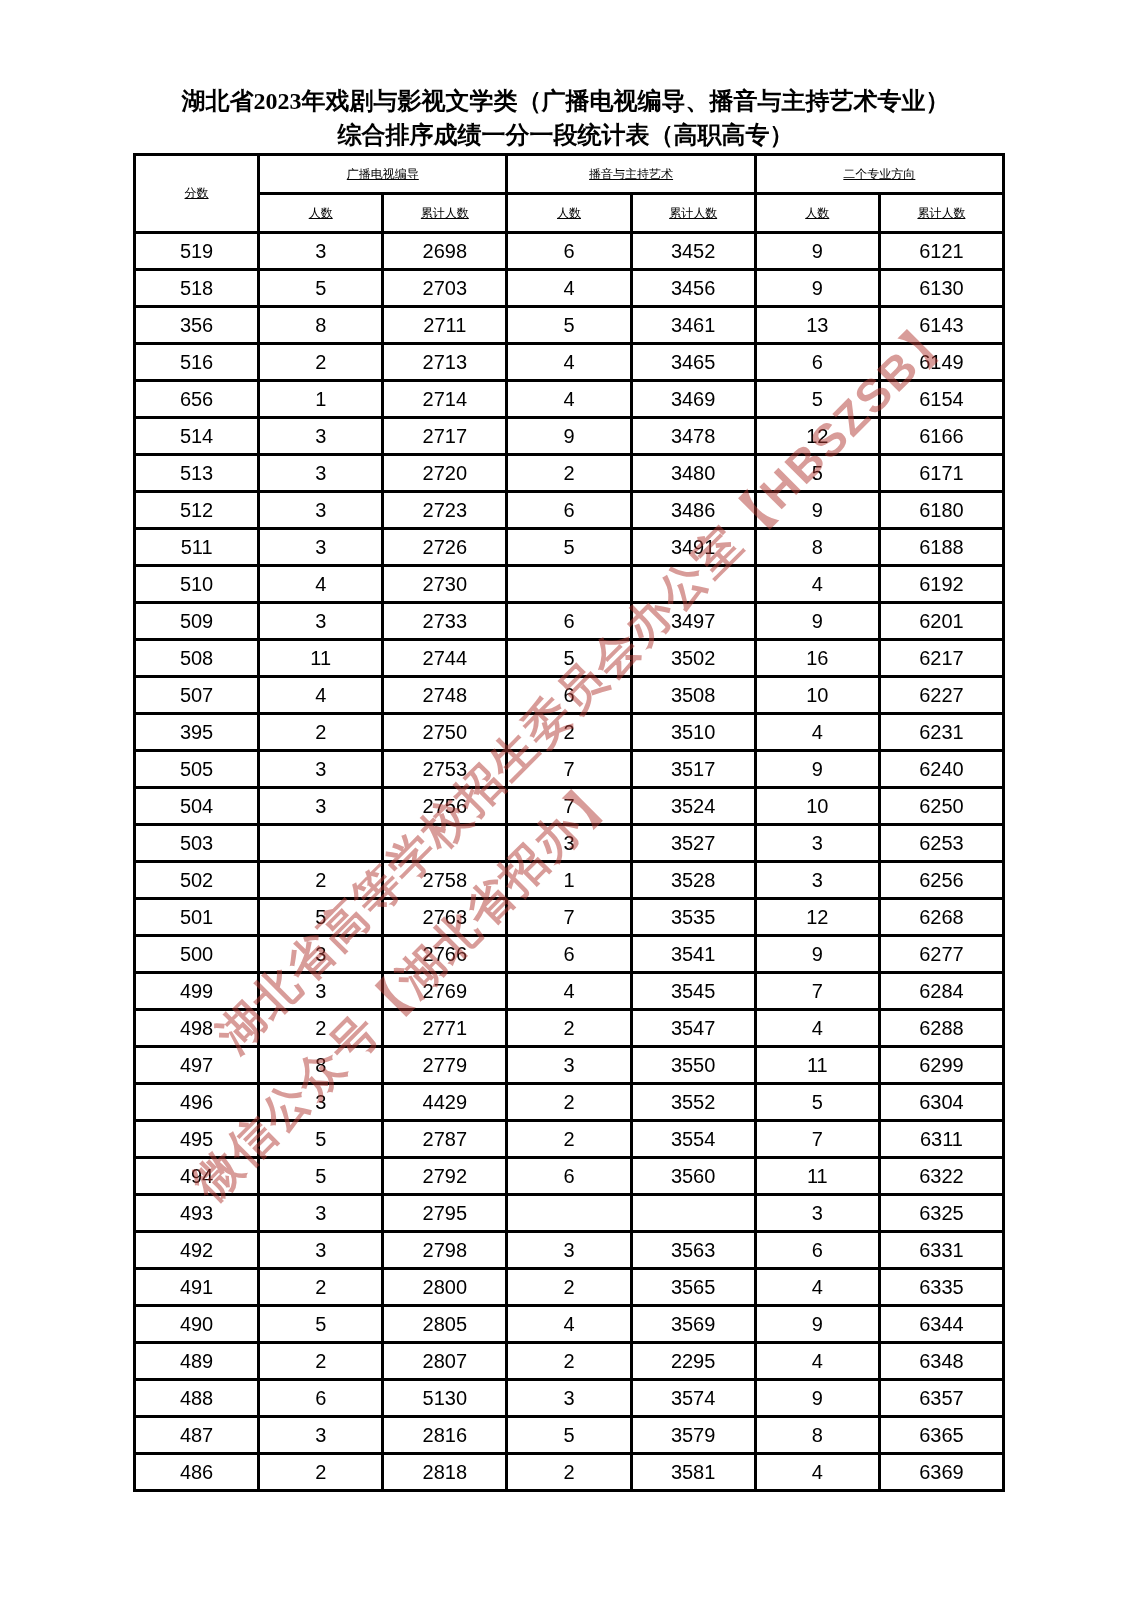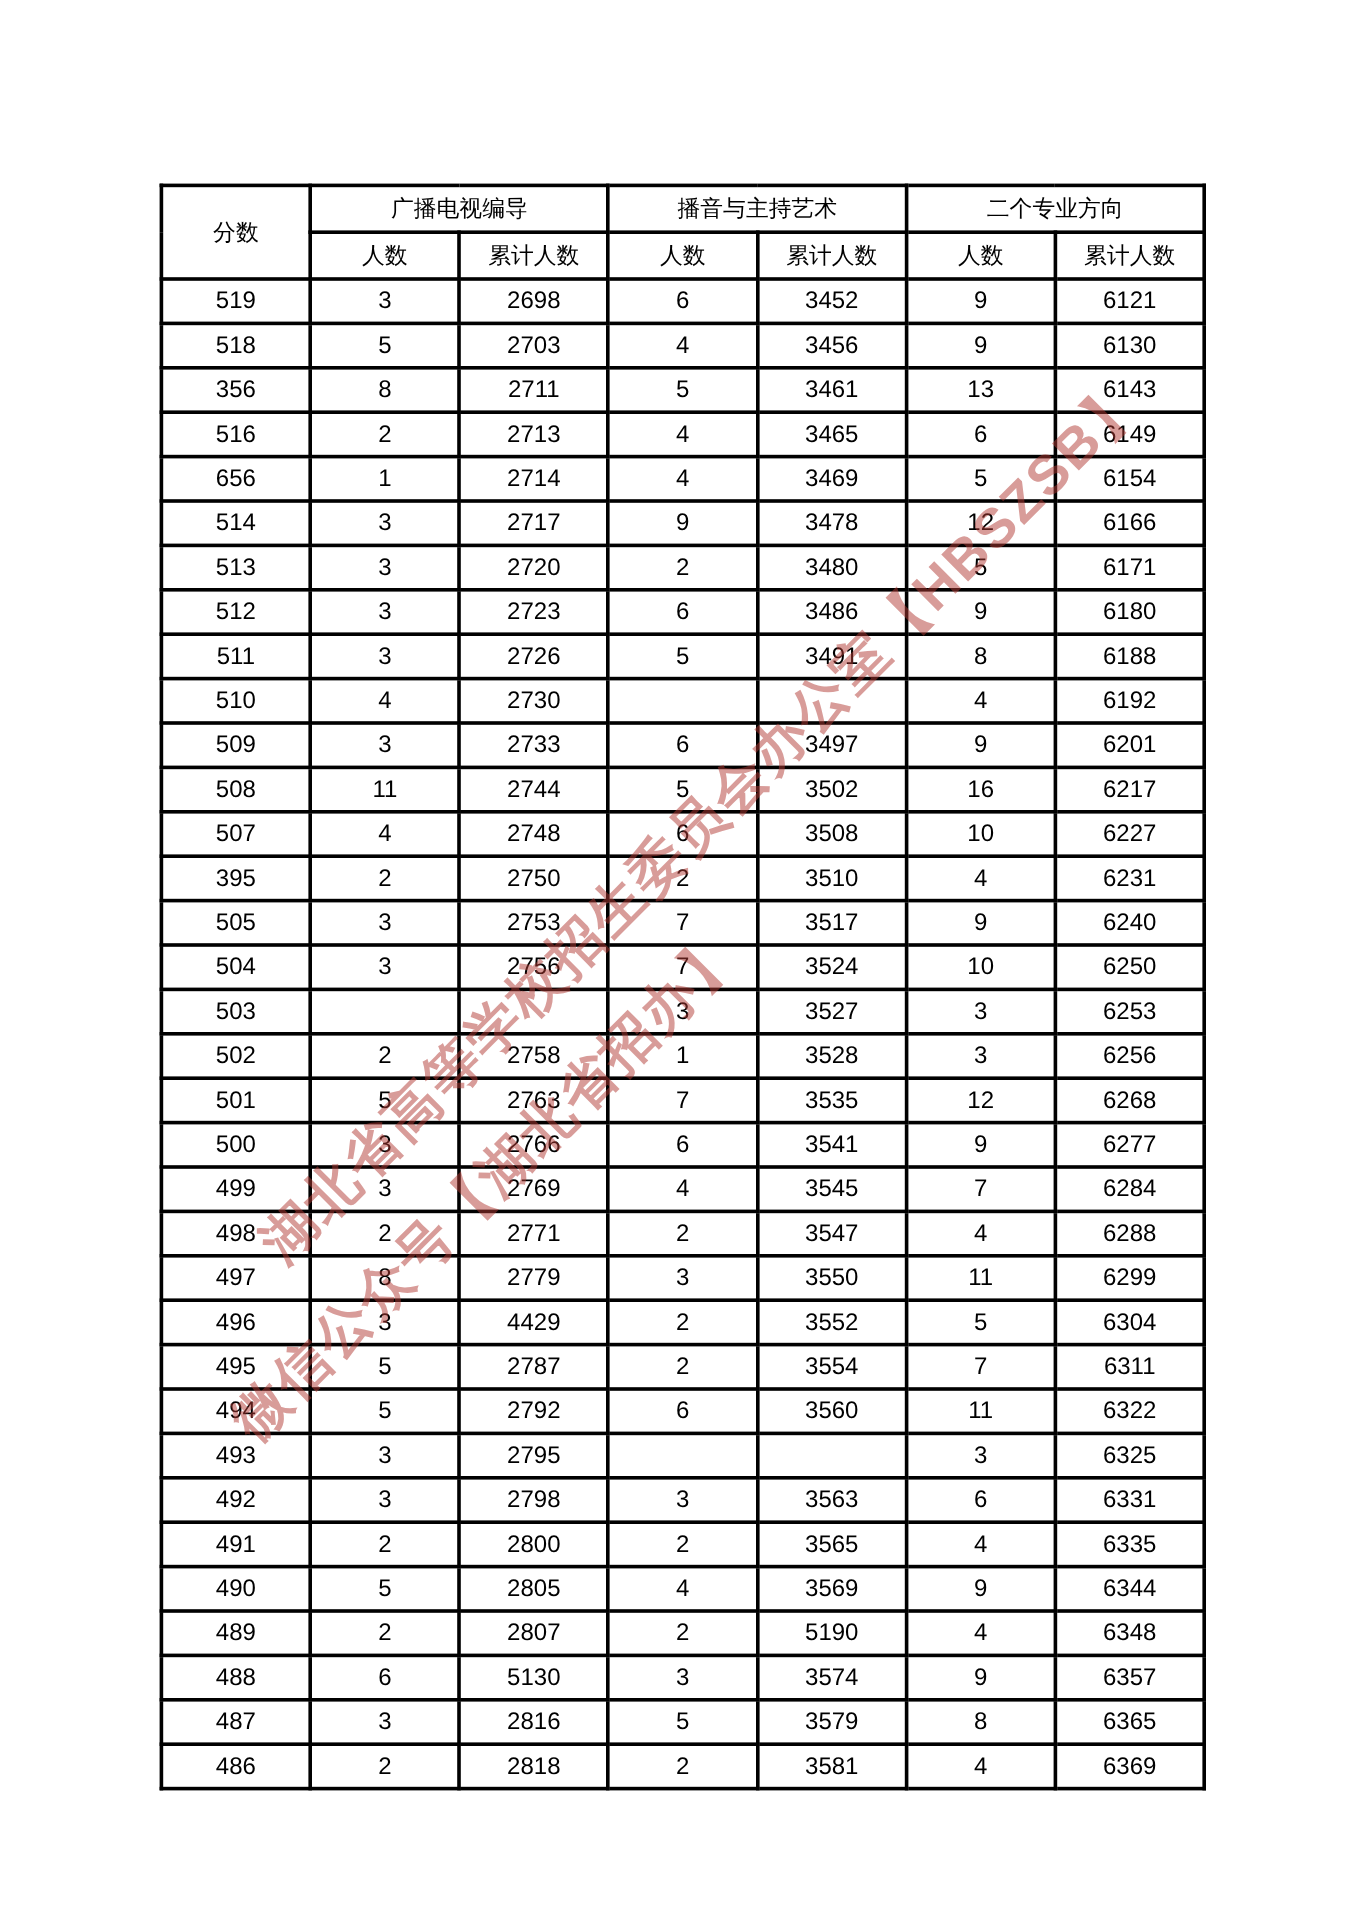--- a/index.html
+++ b/index.html
@@ -37,23 +37,24 @@
   }
   table.score-table th,
   table.score-table td {
     border: 3px solid #000;
     text-align: center;
     vertical-align: middle;
     padding: 0;
     overflow: hidden;
   }
   table.score-table th {
-    font-size: 19px;
+    font-size: 12px;
     font-weight: normal;
     height: 36px;
+    text-decoration: underline;
   }
   table.score-table td {
     font-size: 20px;
     height: 34px; 
   }
   .watermark {
     position: absolute;
     white-space: nowrap;
     font-weight: bold;
     font-size: 46px;
@@ -66,20 +67,24 @@
     font-family: "Liberation Sans", sans-serif;
   }
   #wm1 { left: 204px; top: 1022px; }
   #wm2 { left: 180px; top: 1170px; }
 </style>
 </head>
 <body>
 
 <div class="page">
 
+  <div class="doc-title">
+    <div>湖北省2023年戏剧与影视文学类（广播电视编导、播音与主持艺术专业）</div>
+    <div>综合排序成绩一分一段统计表（高职高专）</div>
+  </div>
 
   <table class="score-table">
     <thead>
       <tr>
         <th rowspan="2">分数</th>
         <th colspan="2">广播电视编导</th>
         <th colspan="2">播音与主持艺术</th>
         <th colspan="2">二个专业方向</th>
       </tr>
       <tr>
@@ -360,21 +365,21 @@
           <td>4</td>
           <td>3569</td>
           <td>9</td>
           <td>6344</td>
         </tr>
         <tr>
           <td>489</td>
           <td>2</td>
           <td>2807</td>
           <td>2</td>
-          <td>5190</td>
+          <td>2295</td>
           <td>4</td>
           <td>6348</td>
         </tr>
         <tr>
           <td>488</td>
           <td>6</td>
           <td>5130</td>
           <td>3</td>
           <td>3574</td>
           <td>9</td>

